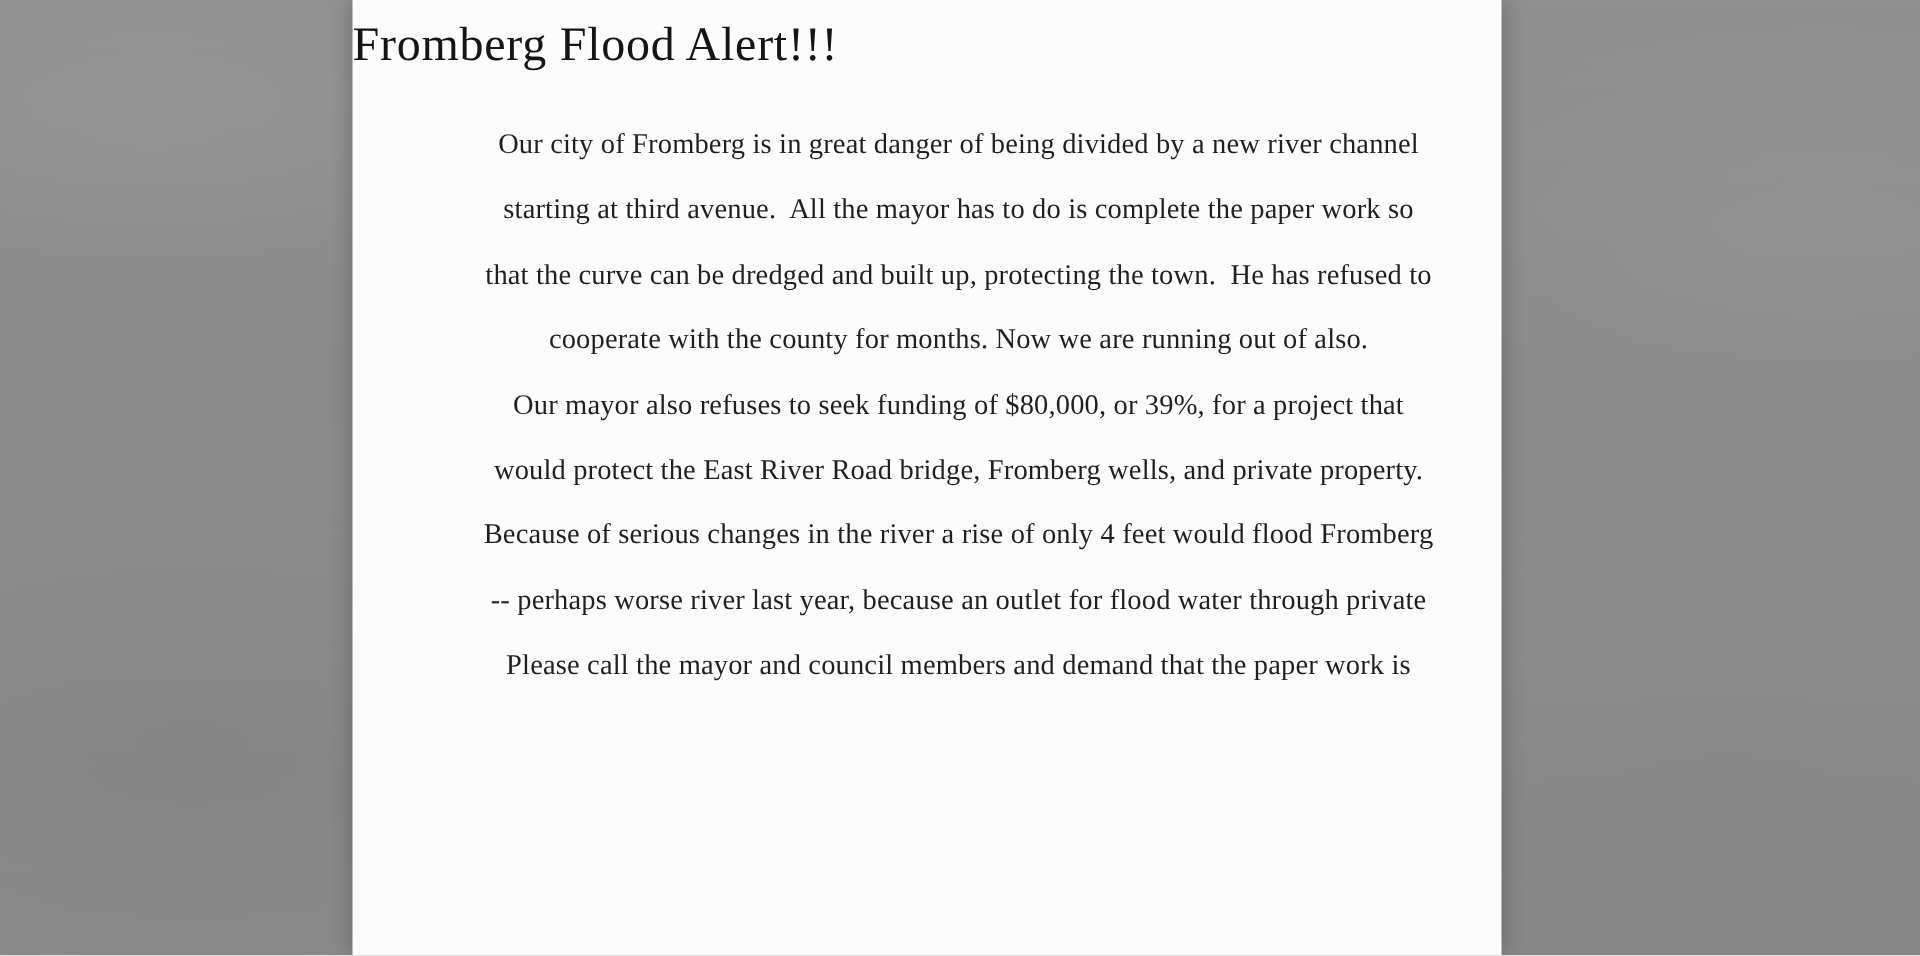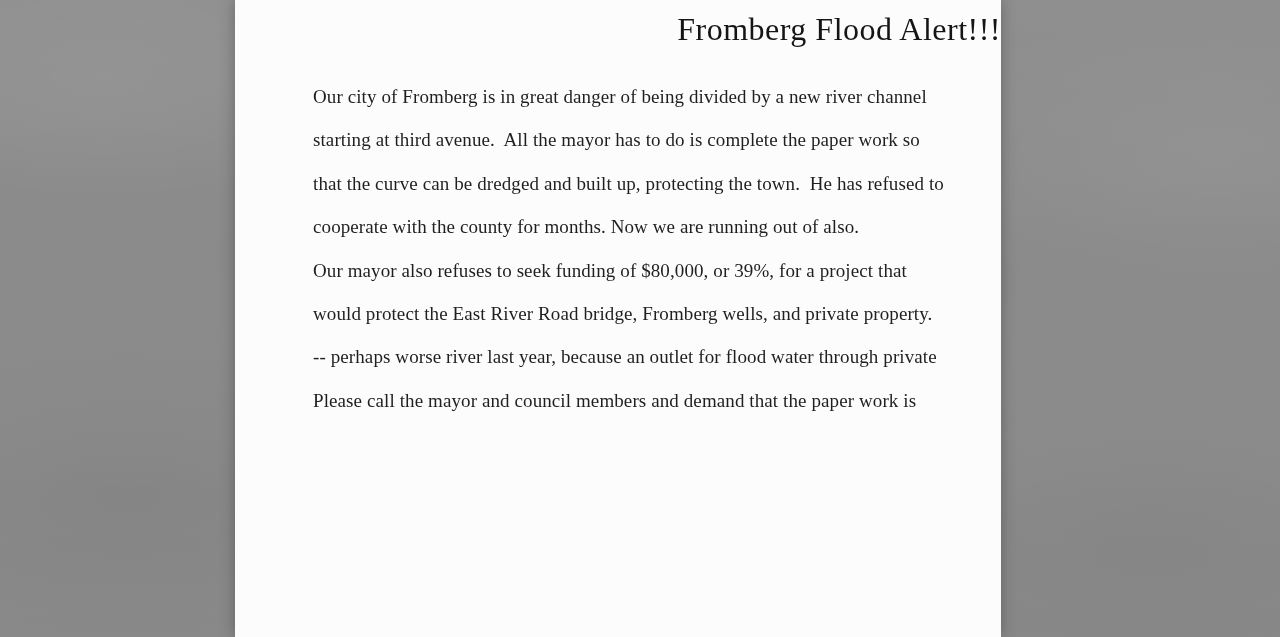--- a/index.html
+++ b/index.html
@@ -25,30 +25,31 @@
     top: 0;
     width: 766px;
     height: 637px;
     background: #fcfcfc;
     box-shadow: 0 0 14px rgba(0,0,0,0.28);
     box-sizing: border-box;
   }
   .flyer-title {
     padding-top: 11px;
     height: 42px;
-    text-align: right;
+    text-align: left;
     font-size: 32px;
     font-weight: 400;
     color: #151515;
     letter-spacing: 0.5px;
   }
   .flyer-body {
     margin-top: 22px;
     padding-left: 78px;
     padding-right: 36px;
+    text-align: center;
   }
   .flyer-line {
     height: 43.4px;
     line-height: 43.4px;
     font-size: 19px;
     color: #1f1f1f;
     white-space: pre;
     letter-spacing: 0.1px;
   }
 </style>
@@ -58,17 +59,18 @@
 <div class="stage">
   <div class="paper">
     <div class="flyer-title">Fromberg Flood Alert!!!</div>
     <div class="flyer-body">
       <div class="flyer-line">Our city of Fromberg is in great danger of being divided by a new river channel</div>
       <div class="flyer-line">starting at third avenue.  All the mayor has to do is complete the paper work so</div>
       <div class="flyer-line">that the curve can be dredged and built up, protecting the town.  He has refused to</div>
       <div class="flyer-line">cooperate with the county for months. Now we are running out of also.</div>
       <div class="flyer-line">Our mayor also refuses to seek funding of $80,000, or 39%, for a project that</div>
       <div class="flyer-line">would protect the East River Road bridge, Fromberg wells, and private property.</div>
+      <div class="flyer-line">Because of serious changes in the river a rise of only 4 feet would flood Fromberg</div>
       <div class="flyer-line">-- perhaps worse river last year, because an outlet for flood water through private</div>
       <div class="flyer-line">Please call the mayor and council members and demand that the paper work is</div>
     </div>
   </div>
 </div>
 
 </body></html>

